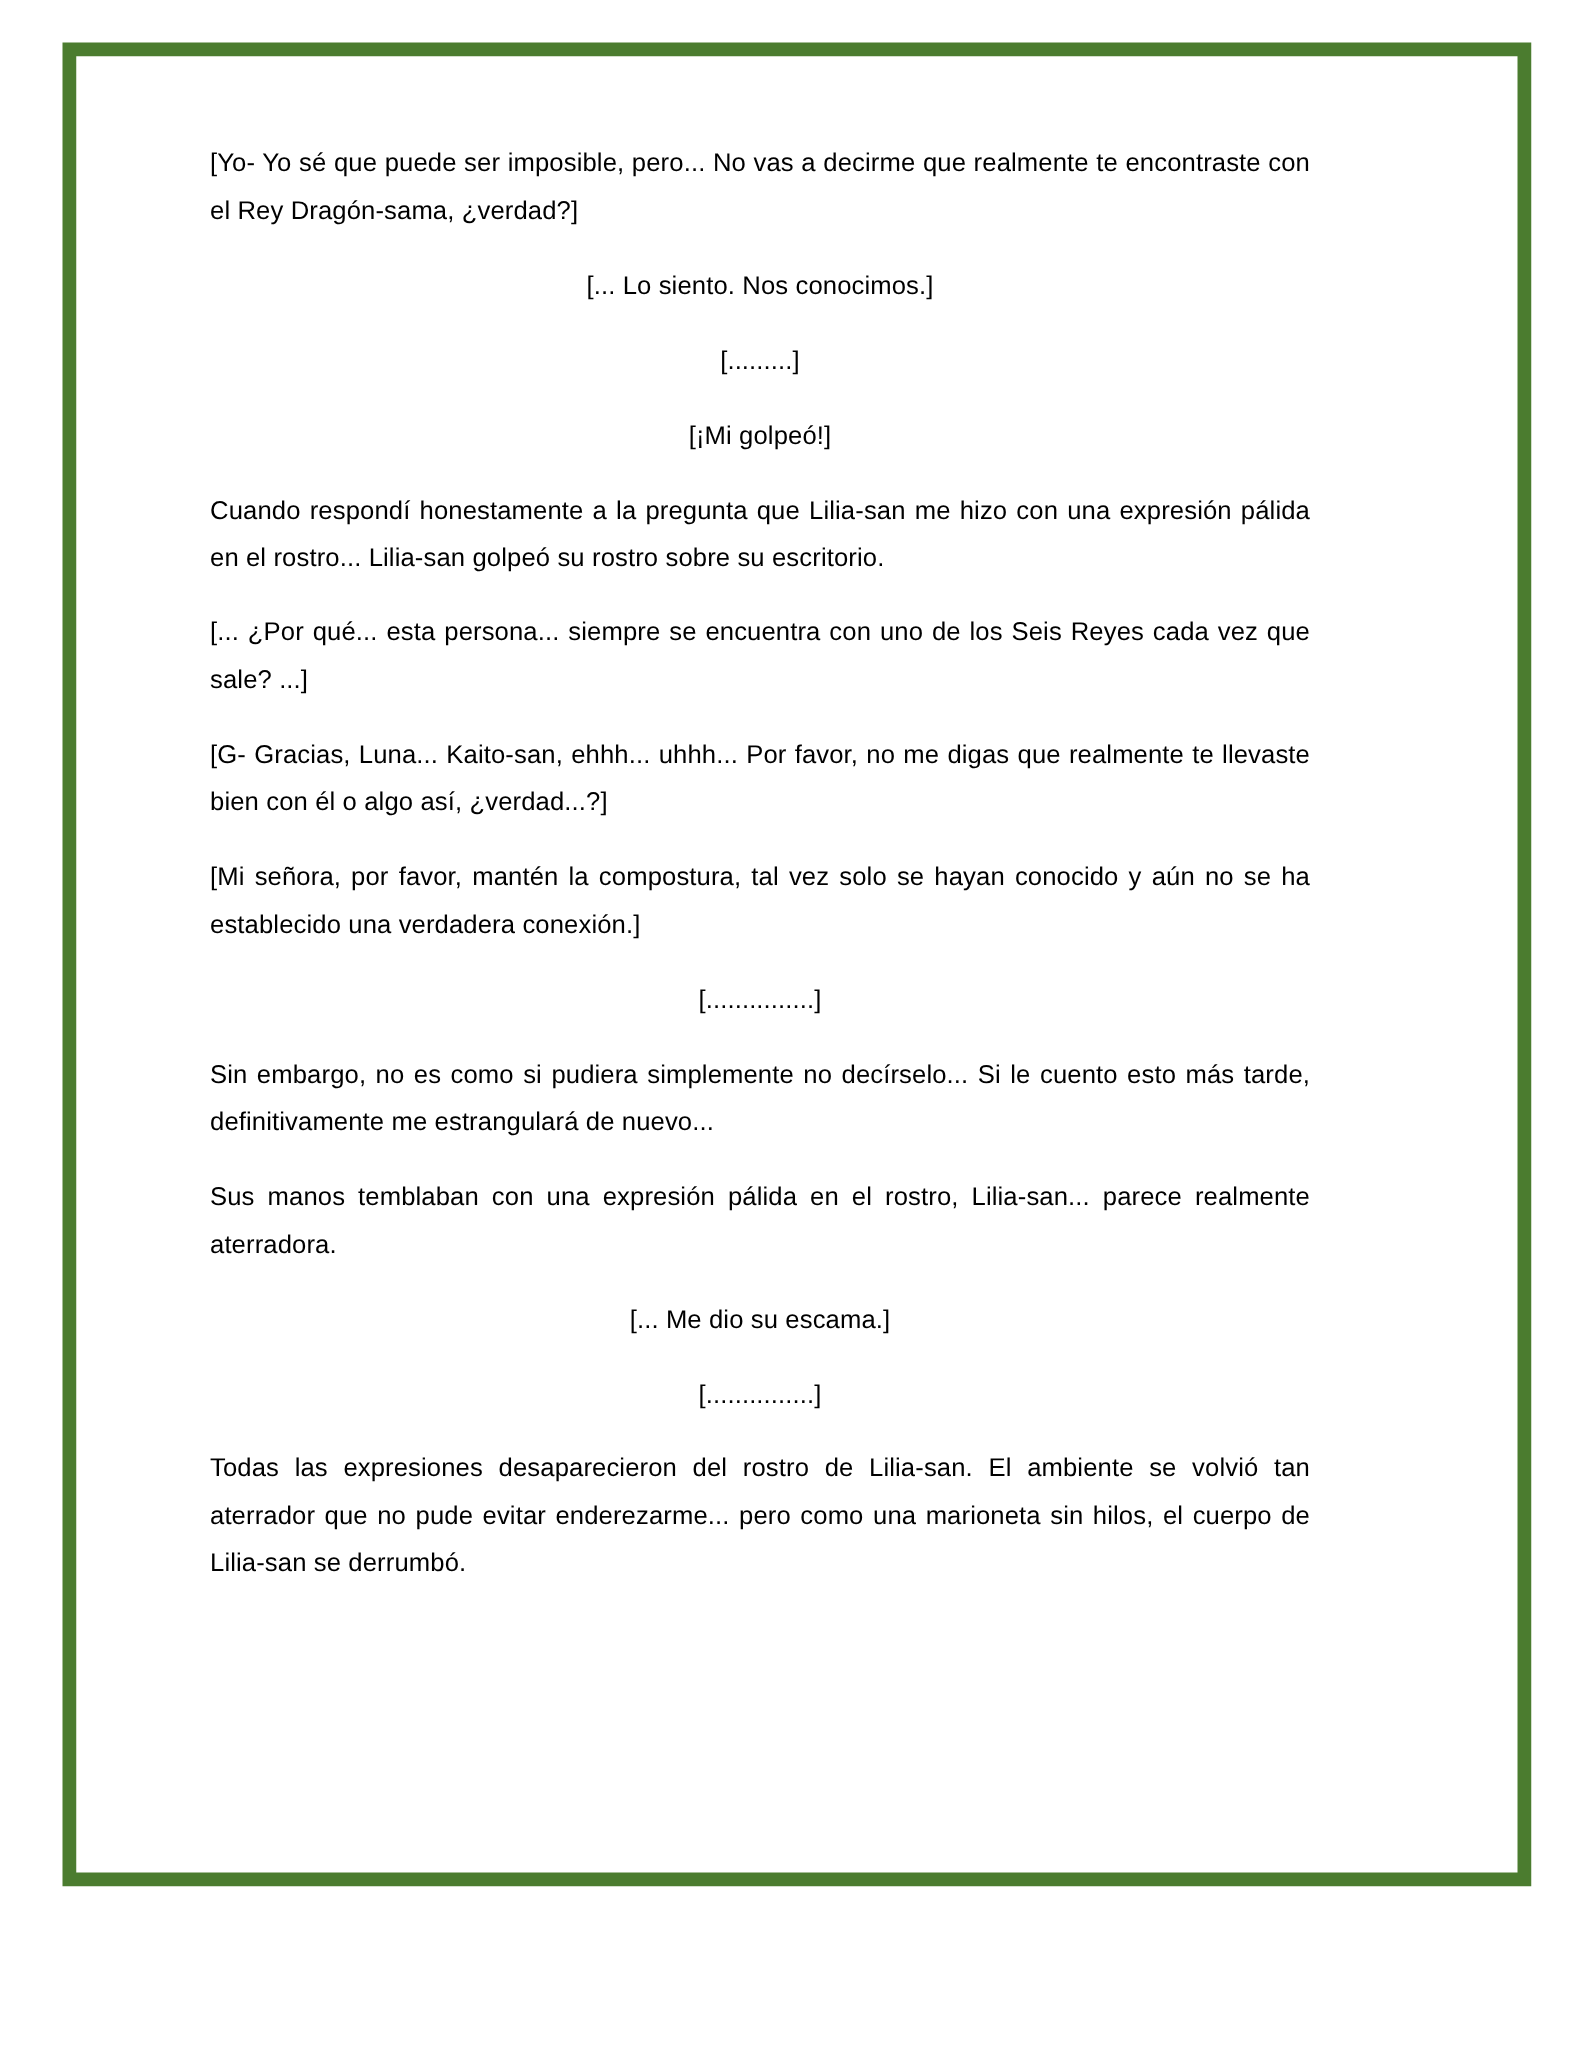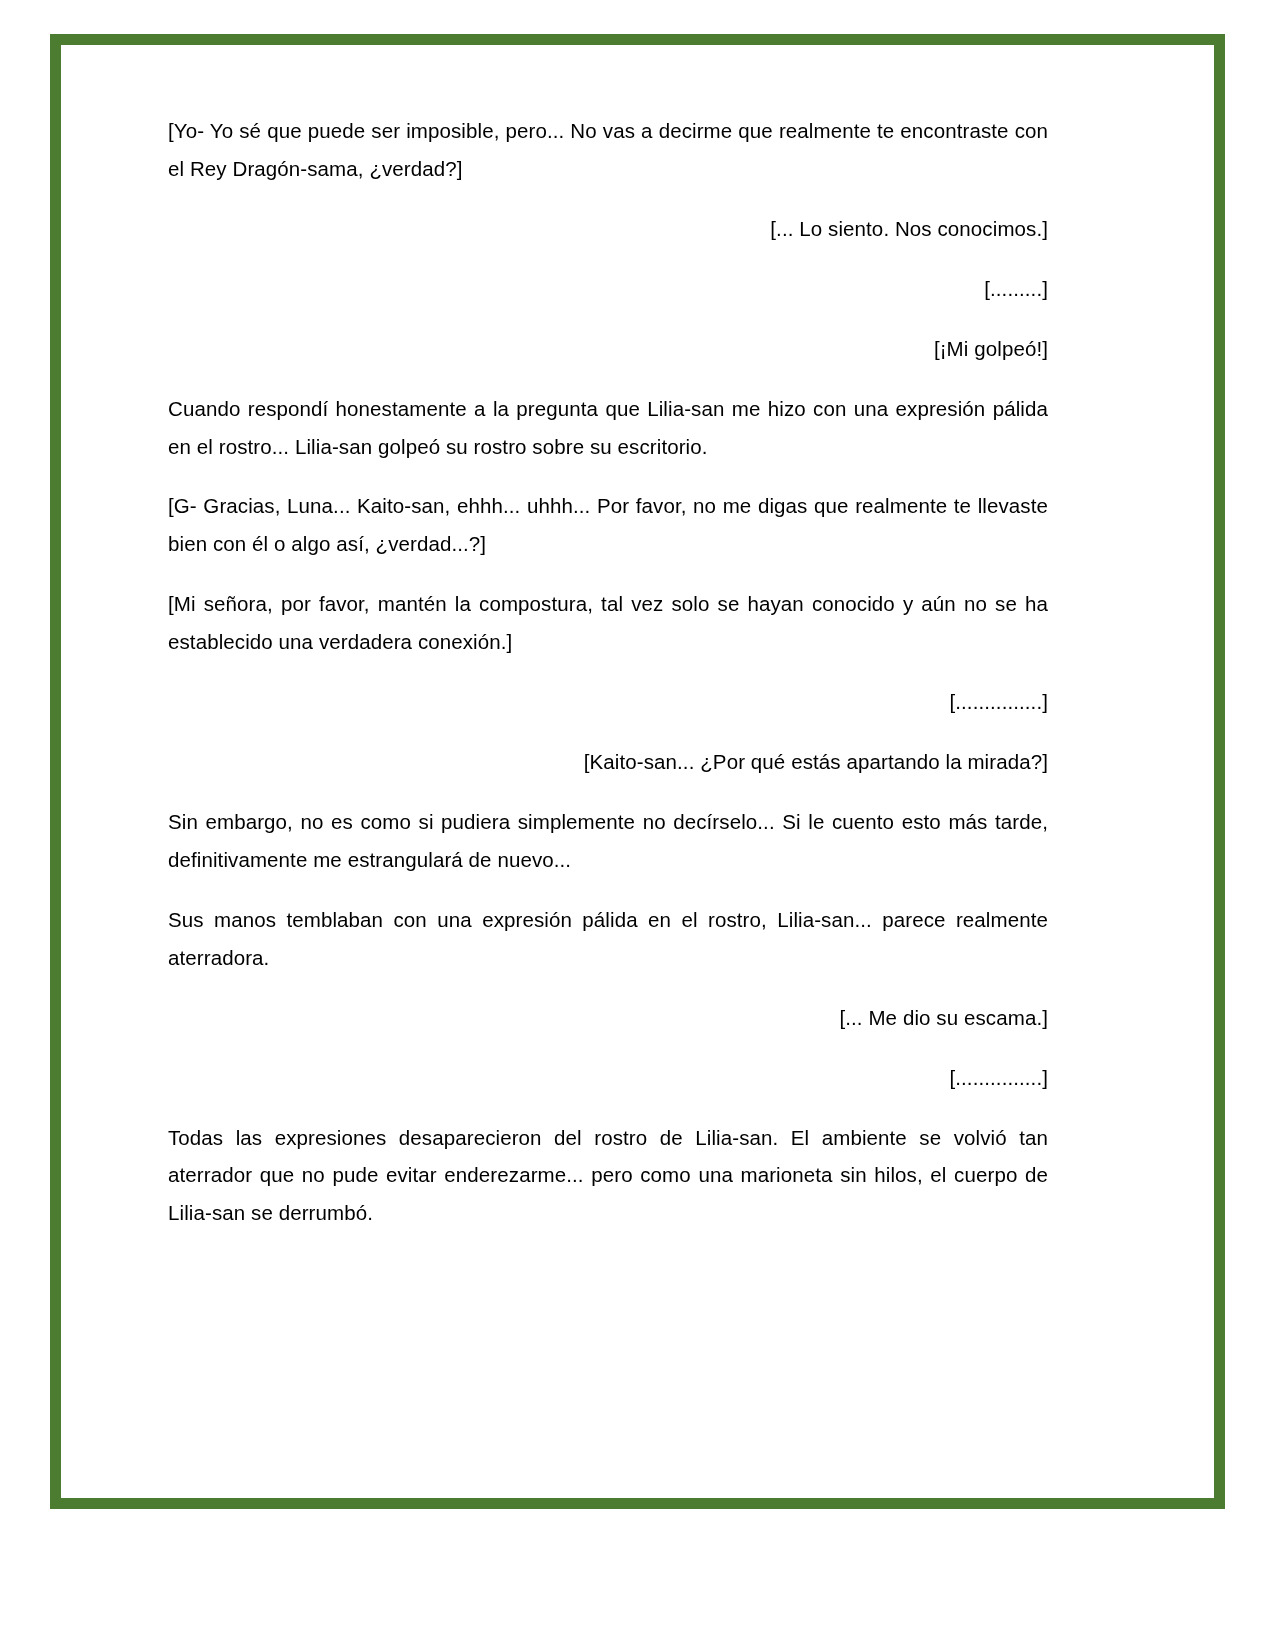--- a/index.html
+++ b/index.html
@@ -44,37 +44,37 @@
     color: #000000;
     text-align: justify;
     text-justify: inter-word;
     margin: 0 0 22px 0;
     letter-spacing: 0.1px;
   }
   .para:last-child {
     margin-bottom: 0;
   }
   .para.short {
-    text-align: right;
+    text-align: center;
   }
 </style>
 </head>
 <body>
 
 <div class="page">
   <div class="border-frame"></div>
   <div class="content">
     <p class="para">[Yo- Yo sé que puede ser imposible, pero... No vas a decirme que realmente te encontraste con el Rey Dragón-sama, ¿verdad?]</p>
     <p class="para short">[... Lo siento. Nos conocimos.]</p>
     <p class="para short">[.........]</p>
     <p class="para short">[¡Mi golpeó!]</p>
     <p class="para">Cuando respondí honestamente a la pregunta que Lilia-san me hizo con una expresión pálida en el rostro... Lilia-san golpeó su rostro sobre su escritorio.</p>
+    <p class="para">[... ¿Por qué... esta persona... siempre se encuentra con uno de los Seis Reyes cada vez que sale? ...]</p>
     <p class="para">[G- Gracias, Luna... Kaito-san, ehhh... uhhh... Por favor, no me digas que realmente te llevaste bien con él o algo así, ¿verdad...?]</p>
     <p class="para">[Mi señora, por favor, mantén la compostura, tal vez solo se hayan conocido y aún no se ha establecido una verdadera conexión.]</p>
     <p class="para short">[...............]</p>
-    <p class="para short">[Kaito-san... ¿Por qué estás apartando la mirada?]</p>
     <p class="para">Sin embargo, no es como si pudiera simplemente no decírselo... Si le cuento esto más tarde, definitivamente me estrangulará de nuevo...</p>
     <p class="para">Sus manos temblaban con una expresión pálida en el rostro, Lilia-san... parece realmente aterradora.</p>
     <p class="para short">[... Me dio su escama.]</p>
     <p class="para short">[...............]</p>
     <p class="para">Todas las expresiones desaparecieron del rostro de Lilia-san. El ambiente se volvió tan aterrador que no pude evitar enderezarme... pero como una marioneta sin hilos, el cuerpo de Lilia-san se derrumbó.</p>
   </div>
 </div>
 
 </body></html>

